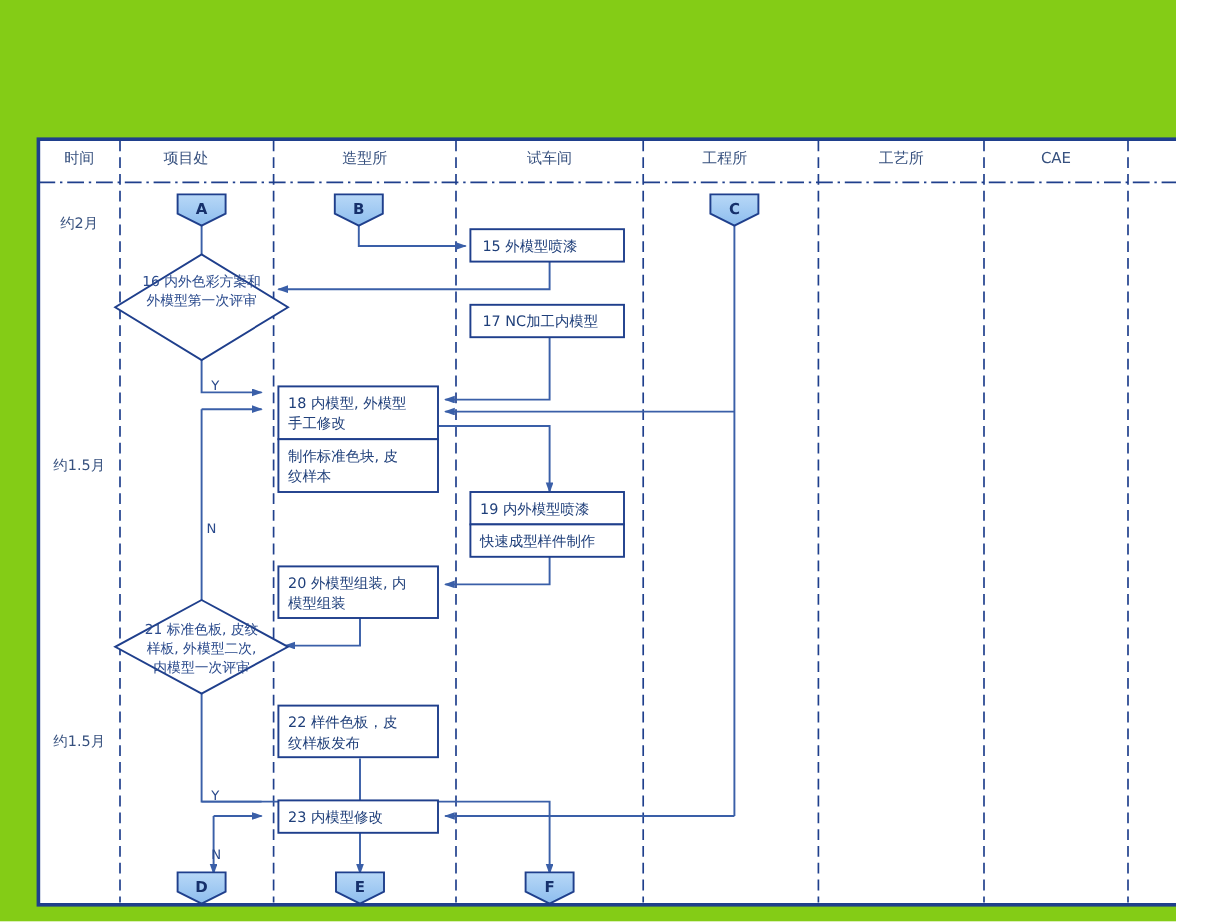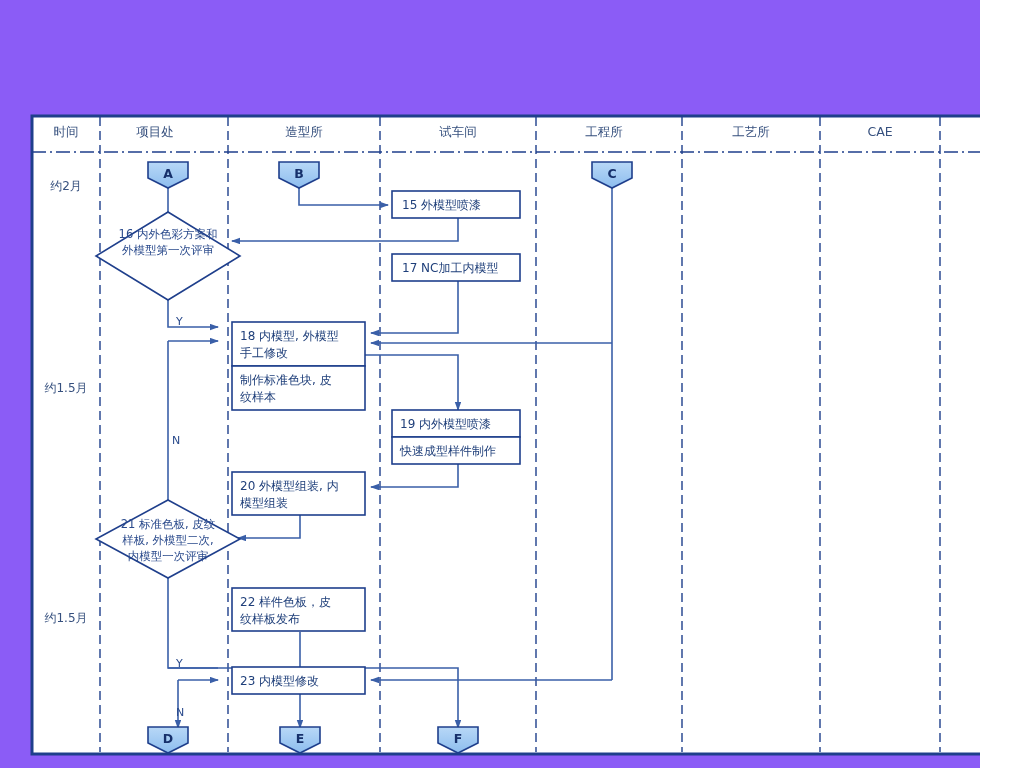--- a/index.html
+++ b/index.html
@@ -1,17 +1,17 @@
 <!DOCTYPE html>
 <html><head>
 <meta charset="utf-8">
 <style>
   html,body{margin:0;padding:0;background:#ffffff;}
   body{width:1024px;height:768px;font-family:"DejaVu Sans","Liberation Sans",sans-serif;}
-  #stage{position:relative;width:980px;height:768px;overflow:hidden;background:#8b5cf6;}
+  #stage{position:relative;width:980px;height:768px;overflow:hidden;background:#84cc16;}
   svg#chart{position:absolute;left:0;top:0;width:1024px;height:768px;}
   .lane-title{font-size:12.5px;fill:#36507e;font-family:"DejaVu Sans","Liberation Sans",sans-serif;}
   .time-label{font-size:12px;fill:#36507e;font-family:"DejaVu Sans","Liberation Sans",sans-serif;}
   .node-text{font-size:12px;fill:#1f3f7a;font-family:"DejaVu Sans","Liberation Sans",sans-serif;}
   .dec-text{font-size:11.5px;fill:#2a4a8c;font-family:"DejaVu Sans","Liberation Sans",sans-serif;}
   .conn-text{font-size:12.5px;fill:#16306b;font-family:"DejaVu Sans","Liberation Sans",sans-serif;font-weight:bold;}
   .branch-text{font-size:11px;fill:#2a4a8c;font-family:"DejaVu Sans","Liberation Sans",sans-serif;}
 </style>
 </head>
 <body>

